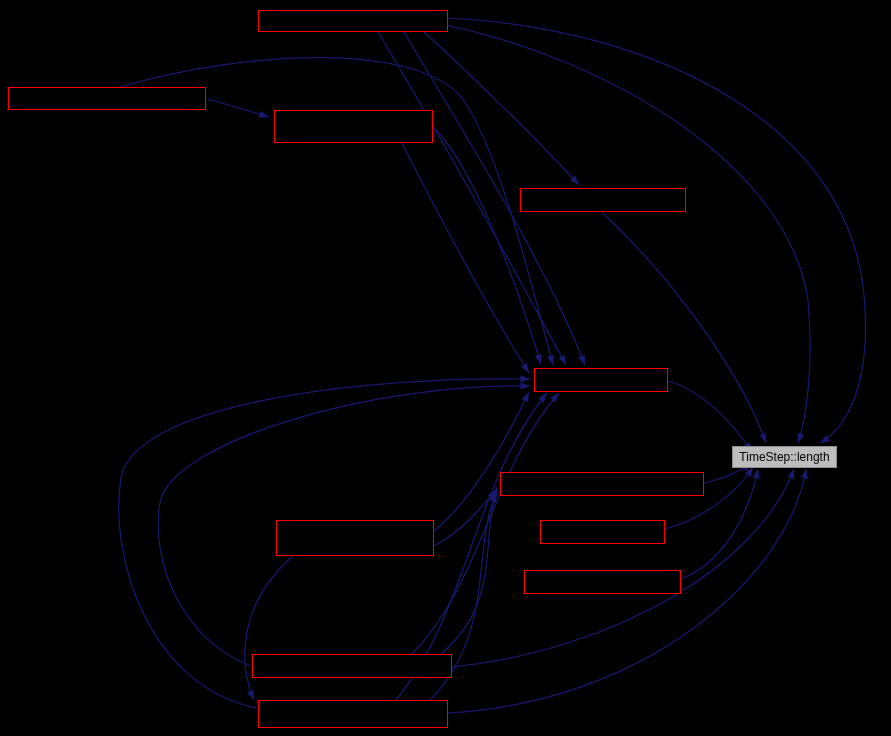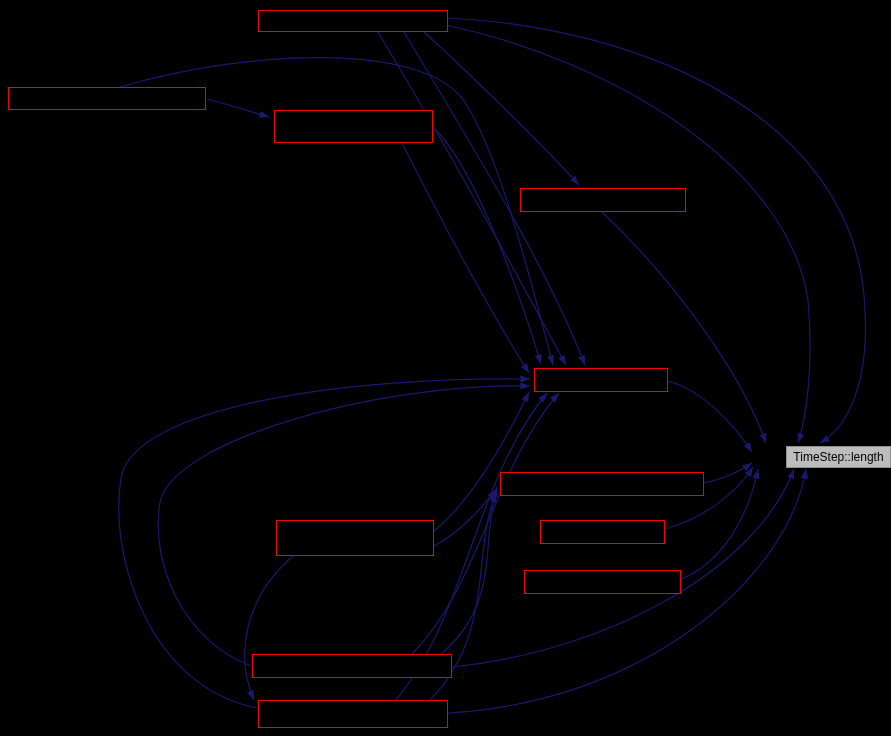--- a/index.html
+++ b/index.html
@@ -89,14 +89,14 @@
       <div class="graph-node" style="left: 274px; top: 110px; width: 159px; height: 33px;"></div>
       <div class="graph-node" style="left: 520px; top: 188px; width: 166px; height: 24px;"></div>
       <div class="graph-node" style="left: 534px; top: 368px; width: 134px; height: 24px;"></div>
       <div class="graph-node" style="left: 500px; top: 472px; width: 204px; height: 24px;"></div>
       <div class="graph-node" style="left: 540px; top: 520px; width: 125px; height: 24px;"></div>
       <div class="graph-node" style="left: 524px; top: 570px; width: 157px; height: 24px;"></div>
       <div class="graph-node" style="left: 276px; top: 520px; width: 158px; height: 36px;"></div>
       <div class="graph-node" style="left: 252px; top: 654px; width: 200px; height: 24px;"></div>
       <div class="graph-node" style="left: 258px; top: 700px; width: 190px; height: 28px;"></div>
     </div>
-  <div id="target-node" style="left: 786px; top: 446px; width: 105px; height: 22px; background: rgb(189, 189, 189); border: 1px solid rgb(143, 143, 143); color: rgb(0, 0, 0);">TimeStep::length</div>
+  <div id="target-node" style="left: 732px; top: 446px; width: 105px; height: 22px; background: rgb(189, 189, 189); border: 1px solid rgb(143, 143, 143); color: rgb(0, 0, 0);">TimeStep::length</div>
 </div>
 
 </body></html>

